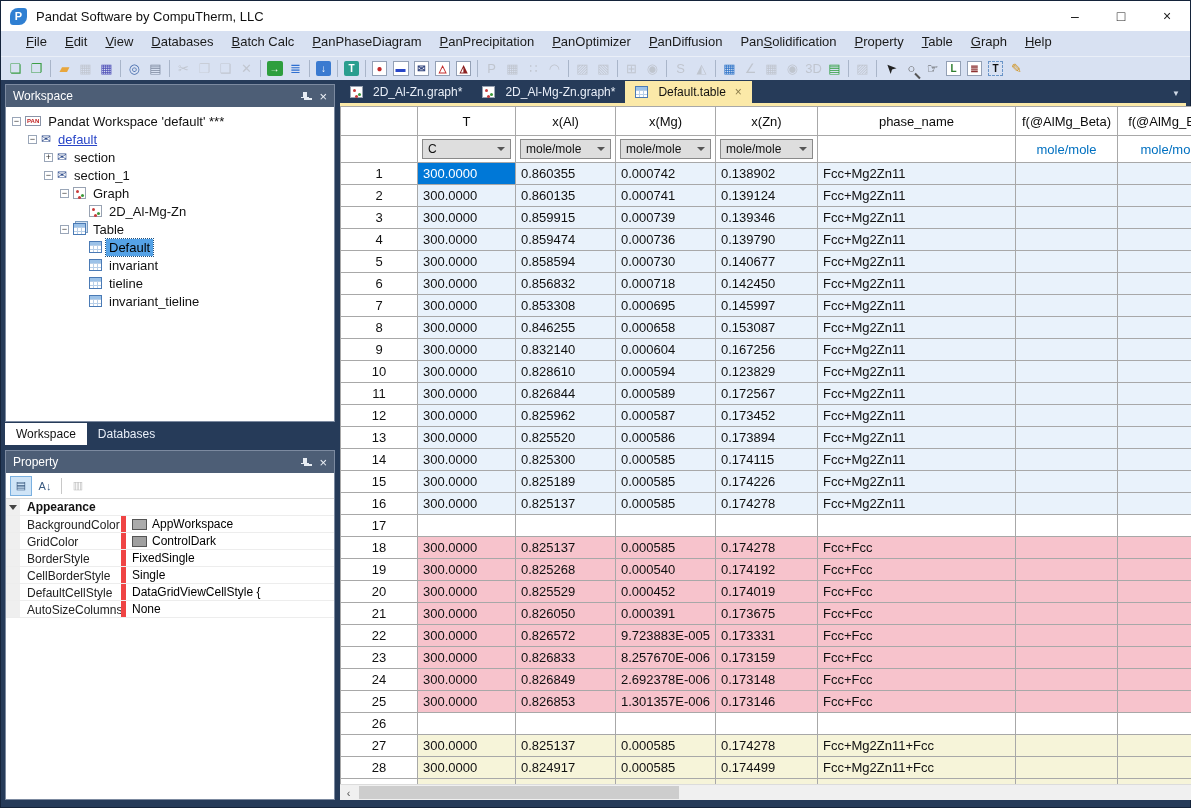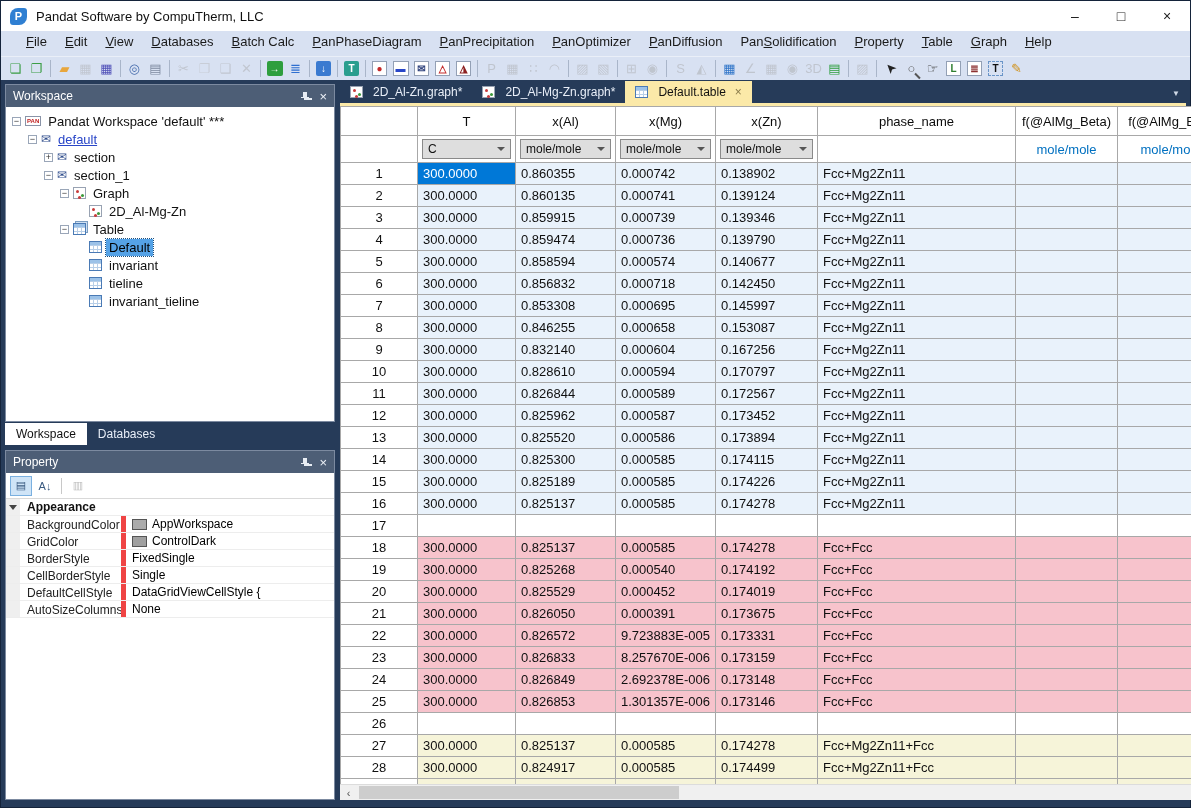--- a/index.html
+++ b/index.html
@@ -583,21 +583,21 @@
                     <td>0.000736</td>
                     <td>0.139790</td>
                     <td>Fcc+Mg2Zn11</td>
                     <td></td>
                     <td></td>
                   </tr>
                   <tr class="bg-blue">
                     <td class="rn">5</td>
                     <td>300.0000</td>
                     <td>0.858594</td>
-                    <td>0.000574</td>
+                    <td>0.000730</td>
                     <td>0.140677</td>
                     <td>Fcc+Mg2Zn11</td>
                     <td></td>
                     <td></td>
                   </tr>
                   <tr class="bg-blue">
                     <td class="rn">6</td>
                     <td>300.0000</td>
                     <td>0.856832</td>
                     <td>0.000718</td>
@@ -634,21 +634,21 @@
                     <td>0.167256</td>
                     <td>Fcc+Mg2Zn11</td>
                     <td></td>
                     <td></td>
                   </tr>
                   <tr class="bg-blue">
                     <td class="rn">10</td>
                     <td>300.0000</td>
                     <td>0.828610</td>
                     <td>0.000594</td>
-                    <td>0.170797</td>
+                    <td>0.123829</td>
                     <td>Fcc+Mg2Zn11</td>
                     <td></td>
                     <td></td>
                   </tr>
                   <tr class="bg-blue">
                     <td class="rn">11</td>
                     <td>300.0000</td>
                     <td>0.826844</td>
                     <td>0.000589</td>
                     <td>0.172567</td>

